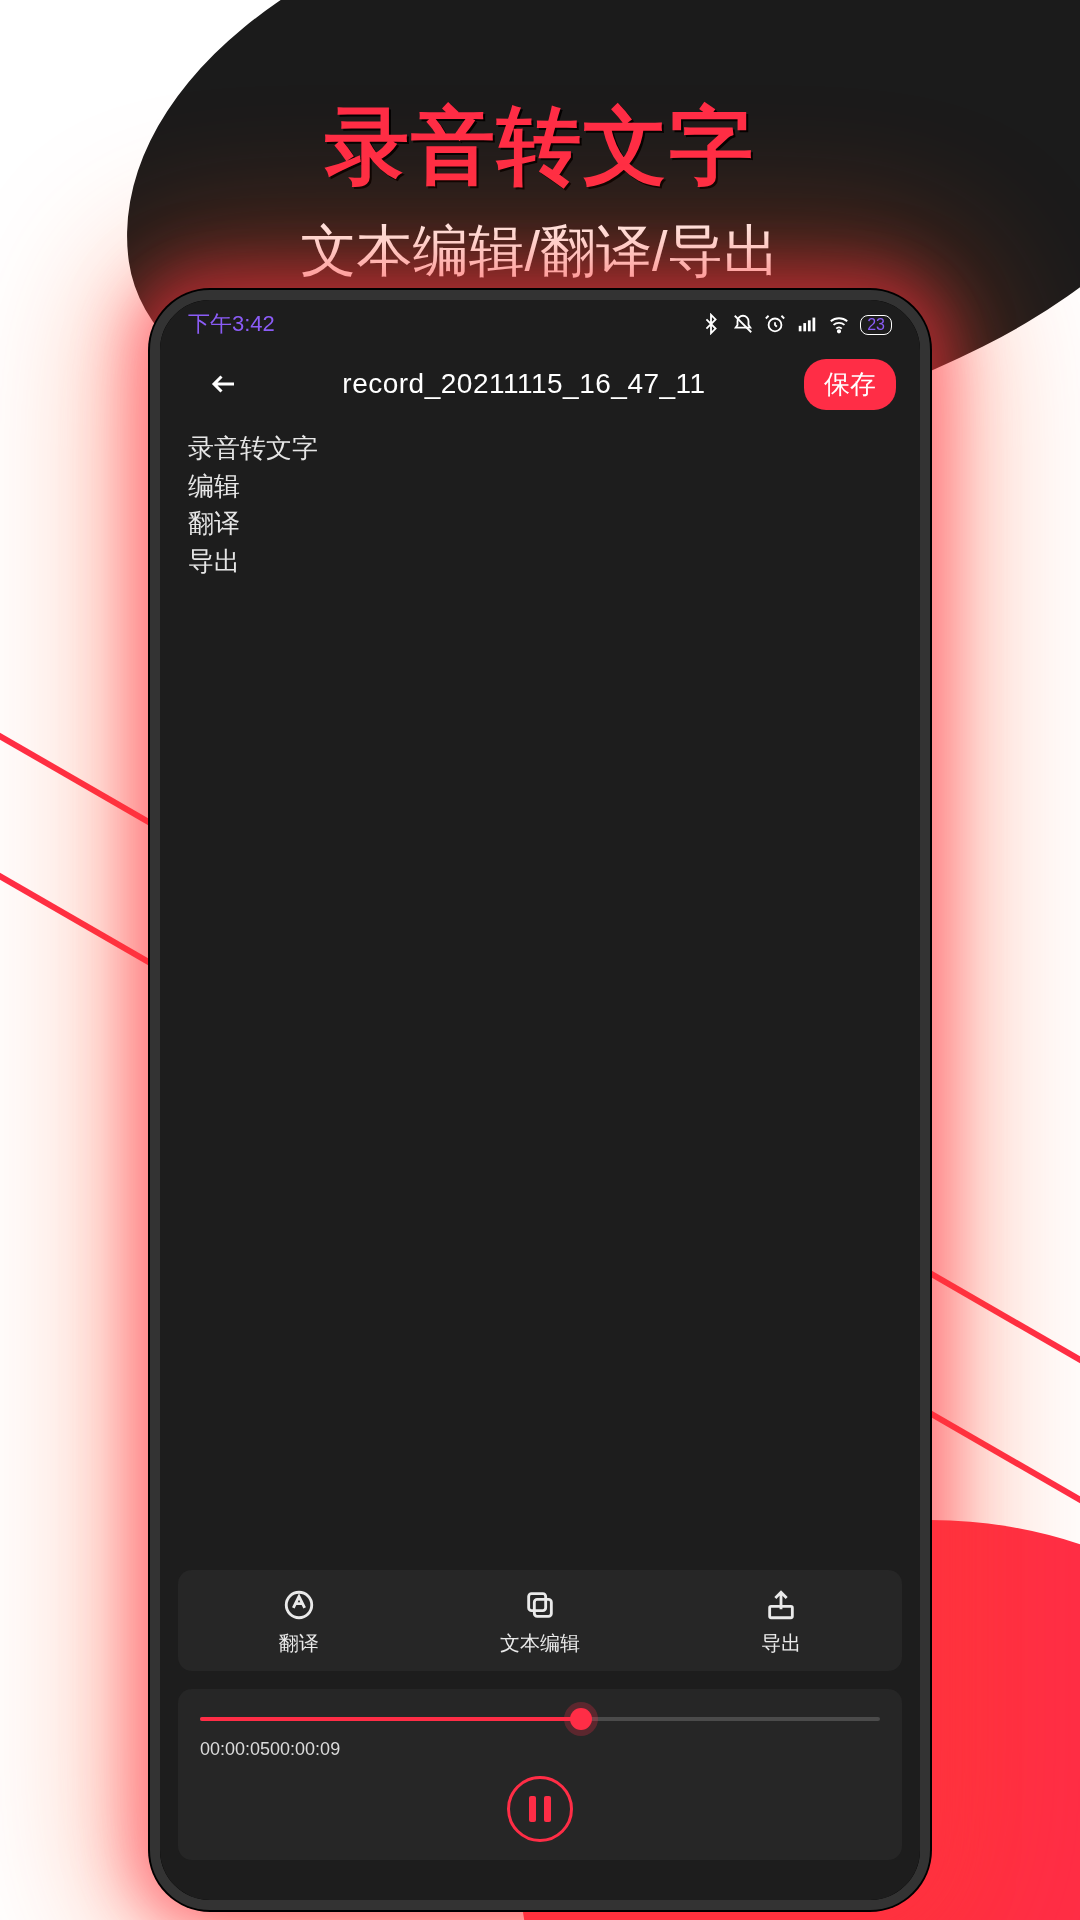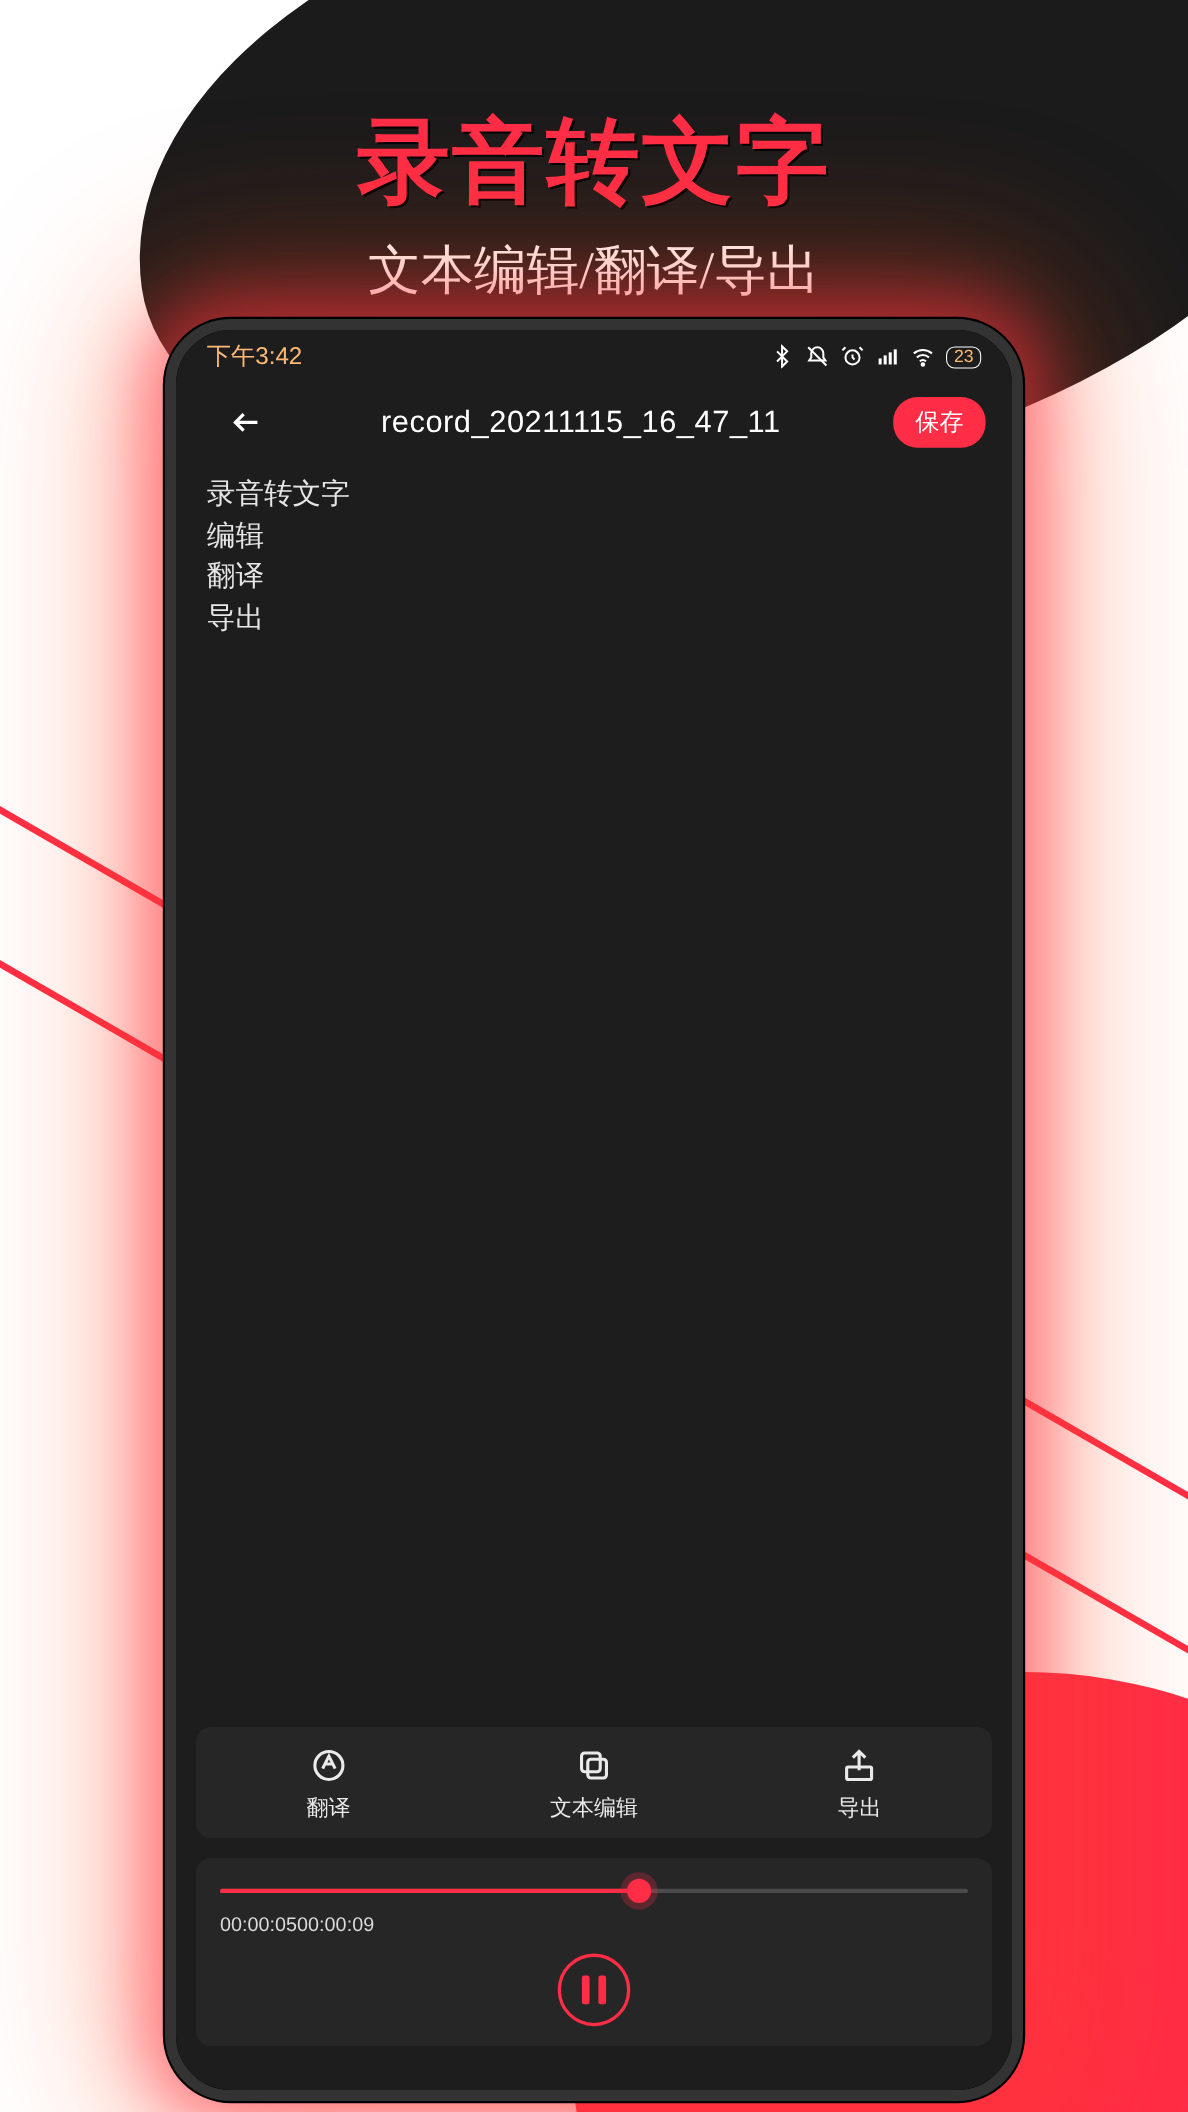--- a/index.html
+++ b/index.html
@@ -44,24 +44,23 @@
   }
   .hero-title {
     font-size: 84px;
     font-weight: 900;
     color: #ff2d46;
     letter-spacing: 2px;
     text-shadow: 2px 2px 0 #000;
   }
   .hero-sub {
     margin-top: 10px;
-    font-size: 48px;
+    font-size: 56px;
     color: #ffffff;
     font-weight: 400;
-    font-family: Liberation Serif, serif;
   }
 
   
   .phone {
     position: absolute;
     top: 290px; left: 50%;
     transform: translateX(-50%);
     width: 780px; height: 1620px;
     background: #000;
     border: 10px solid #333;
@@ -91,21 +90,21 @@
     display: flex;
     flex-direction: column;
   }
 
   
   .statusbar {
     height: 48px;
     display: flex;
     align-items: center;
     padding: 0 28px;
-    color: #fdba74;
+    color: #8b5cf6;
     font-size: 22px;
   }
   .statusbar .time { font-weight: 500; }
   .statusbar .spacer { flex: 1; }
   .status-icons { display: flex; gap: 10px; align-items: flex-end; }
   .ico { width: 22px; height: 22px; display: inline-flex; align-items: center; justify-content: center; }
   .battery-pill {
     border: 1.5px solid #fff; border-radius: 8px;
     padding: 1px 6px; font-size: 16px; line-height: 1;
   }
@@ -121,21 +120,21 @@
     margin-left: 20px;
   }
   .back-btn { width: 40px; height: 40px; display:flex; align-items:center; justify-content:center; cursor:pointer; }
   .header-title { flex: 1; text-align: center; font-size: 28px; font-weight: 500; letter-spacing: 0.5px; }
   .save-btn {
     background: #ff2d46;
     color: #fff;
     border: none;
     border-radius: 22px;
     padding: 8px 20px;
-    font-size: 22px;
+    font-size: 26px;
     cursor: pointer;
   }
 
   
   .transcript {
     flex: 1;
     padding: 10px 28px;
     color: #e6e6e6;
     font-size: 26px;
     line-height: 1.45;

